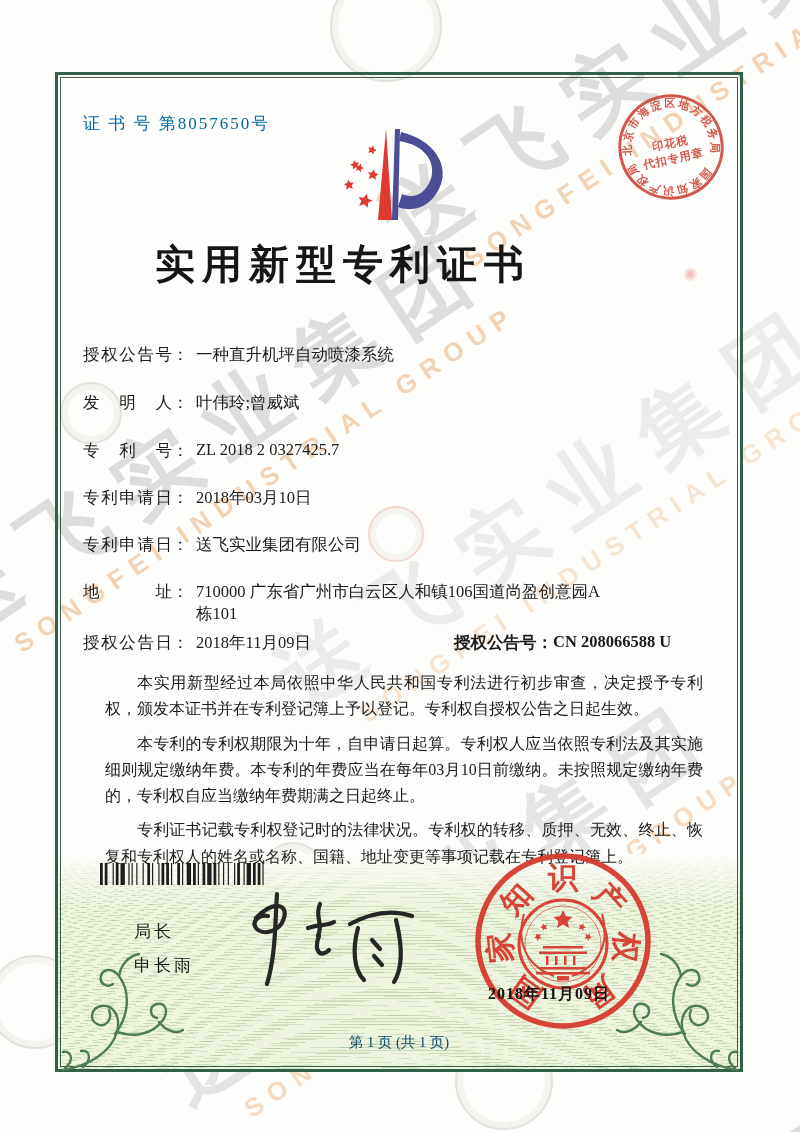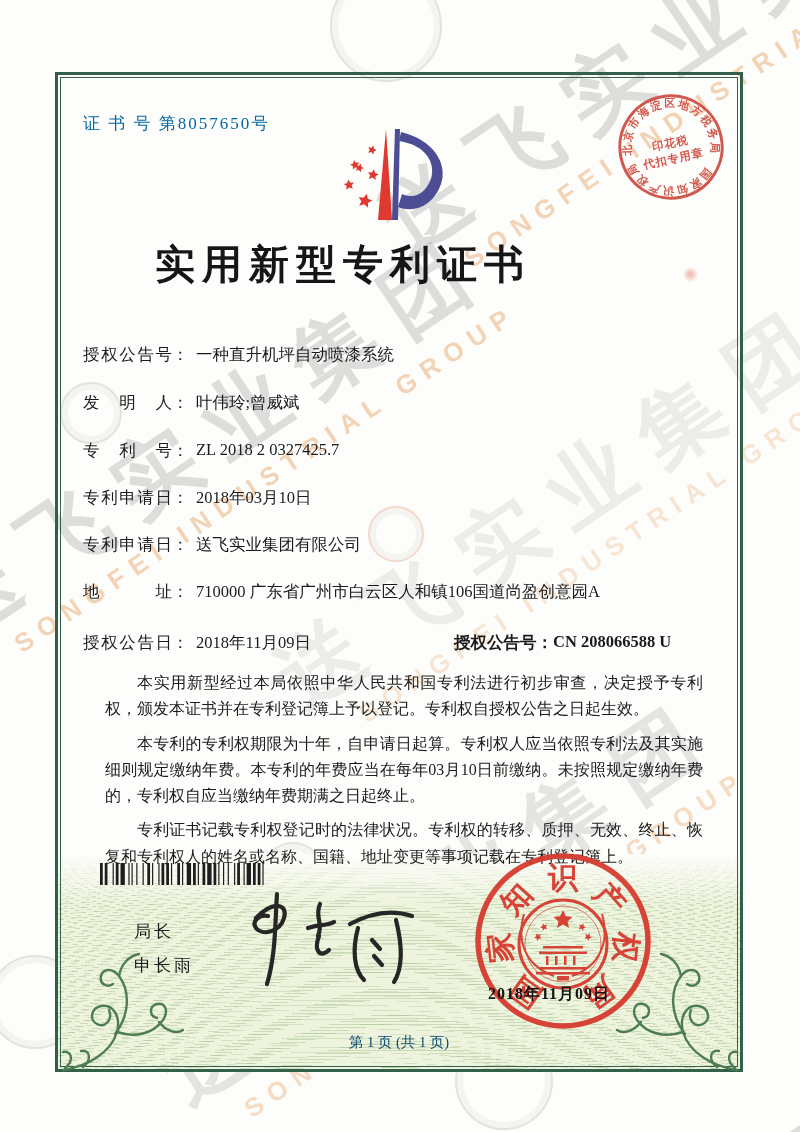--- a/index.html
+++ b/index.html
@@ -156,20 +156,21 @@
     <span class="lbl">专利号</span><span class="colon">：</span><span class="val">ZL 2018 2 0327425.7</span>
   </div>
   <div class="row" style="top:487px;">
     <span class="lbl">专利申请日</span><span class="colon">：</span><span class="val">2018年03月10日</span>
   </div>
   <div class="row" style="top:534px;">
     <span class="lbl">专利申请日</span><span class="colon">：</span><span class="val">送飞实业集团有限公司</span>
   </div>
   <div class="row" style="top:581px;">
     <span class="lbl">地址</span><span class="colon">：</span><span class="val">710000 广东省广州市白云区人和镇106国道尚盈创意园A</span>
+    <div class="val2">栋101</div>
   </div>
   <div class="row" style="top:632px;">
     <span class="lbl">授权公告日</span><span class="colon">：</span><span class="val">2018年11月09日</span>
   </div>
   <div class="row right" style="top:632px;">
     <span>授权公告号</span><span>：</span><span class="val">CN 208066588 U</span>
   </div>
 
   <div class="paras">
     <p>本实用新型经过本局依照中华人民共和国专利法进行初步审查，决定授予专利权，颁发本证书并在专利登记簿上予以登记。专利权自授权公告之日起生效。</p>

